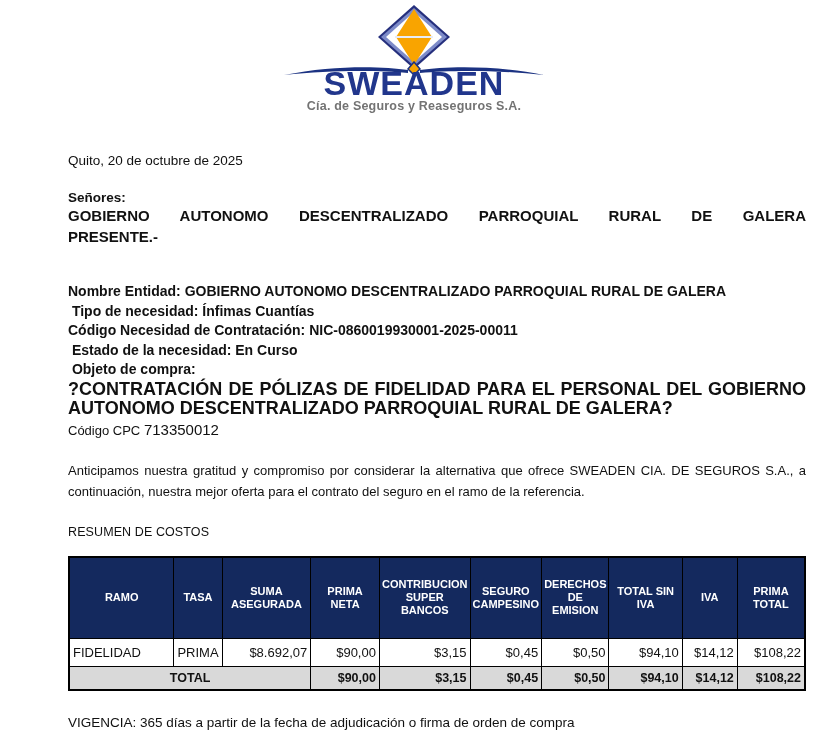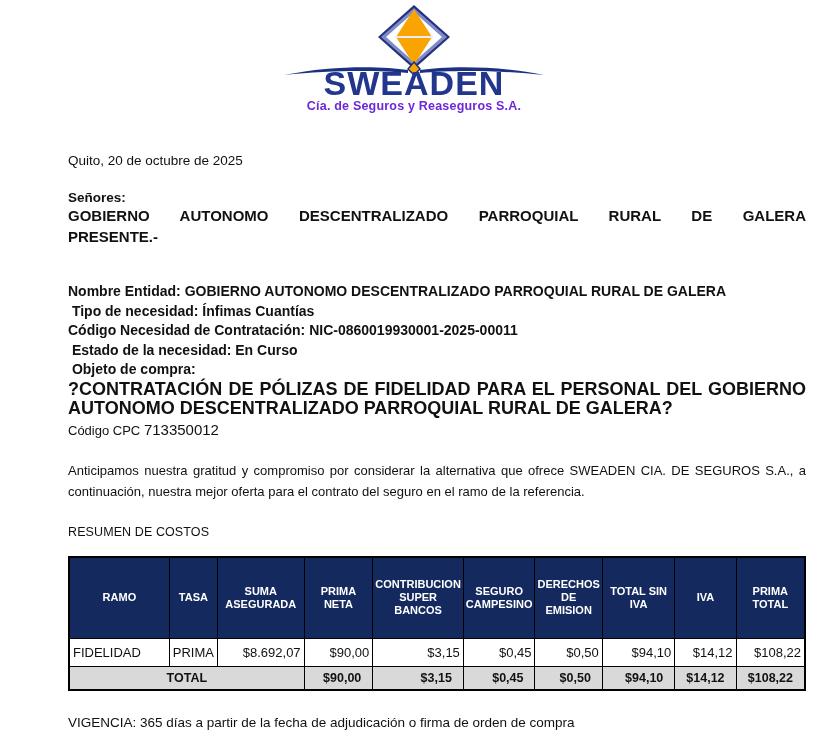--- a/index.html
+++ b/index.html
@@ -14,21 +14,21 @@
   
   .logo-wrap{width:270px;margin:0 auto;padding-top:5px;text-align:center;position:relative;}
   .logo-diamond{display:block;margin:0 auto;}
   .logo-swoosh{display:block;margin:-8px auto 0 auto;}
   .logo-name{
     margin-top:-10px;
     font-size:34px;font-weight:bold;color:#21368C;
     letter-spacing:1px;line-height:32px;
   }
   .logo-tagline{
-    font-size:12.5px;font-weight:bold;color:#6d28d9;
+    font-size:12.5px;font-weight:bold;color:#737373;
     letter-spacing:0.2px;margin-top:0px;
   }
 
   
   .date-line{margin-top:40px;font-size:13.5px;}
   .salutation{margin-top:22px;font-size:13.5px;font-weight:bold;}
   .recipient{
     font-size:15px;font-weight:bold;line-height:21px;
     text-align:justify;text-align-last:justify;
   }
@@ -58,21 +58,21 @@
     background:#14295E;color:#fff;font-weight:bold;font-size:11px;
     text-align:center;vertical-align:middle;height:80px;line-height:13px;
     padding:0 2px;word-wrap:break-word;
   }
   .costs .dt{height:25px;font-size:13px;background:#fff;padding:1px 3px;vertical-align:middle;}
   .costs .dt.left{text-align:left;}
   .costs .dt.center{text-align:center;}
   .costs .dt.num{text-align:right;}
   .costs .tr-total td{
     background:#D9D9D9;font-weight:bold;font-size:12.5px;height:20px;
-    padding:1px 11px;vertical-align:middle;
+    padding:1px 3px;vertical-align:middle;
   }
   .costs .tr-total .lbl{text-align:center;}
   .costs .tr-total .num{text-align:right;}
 
   
   .footer{margin-top:21px;}
   .footer-line{font-size:13.5px;line-height:21.5px;}
 </style>
 </head>
 <body>

